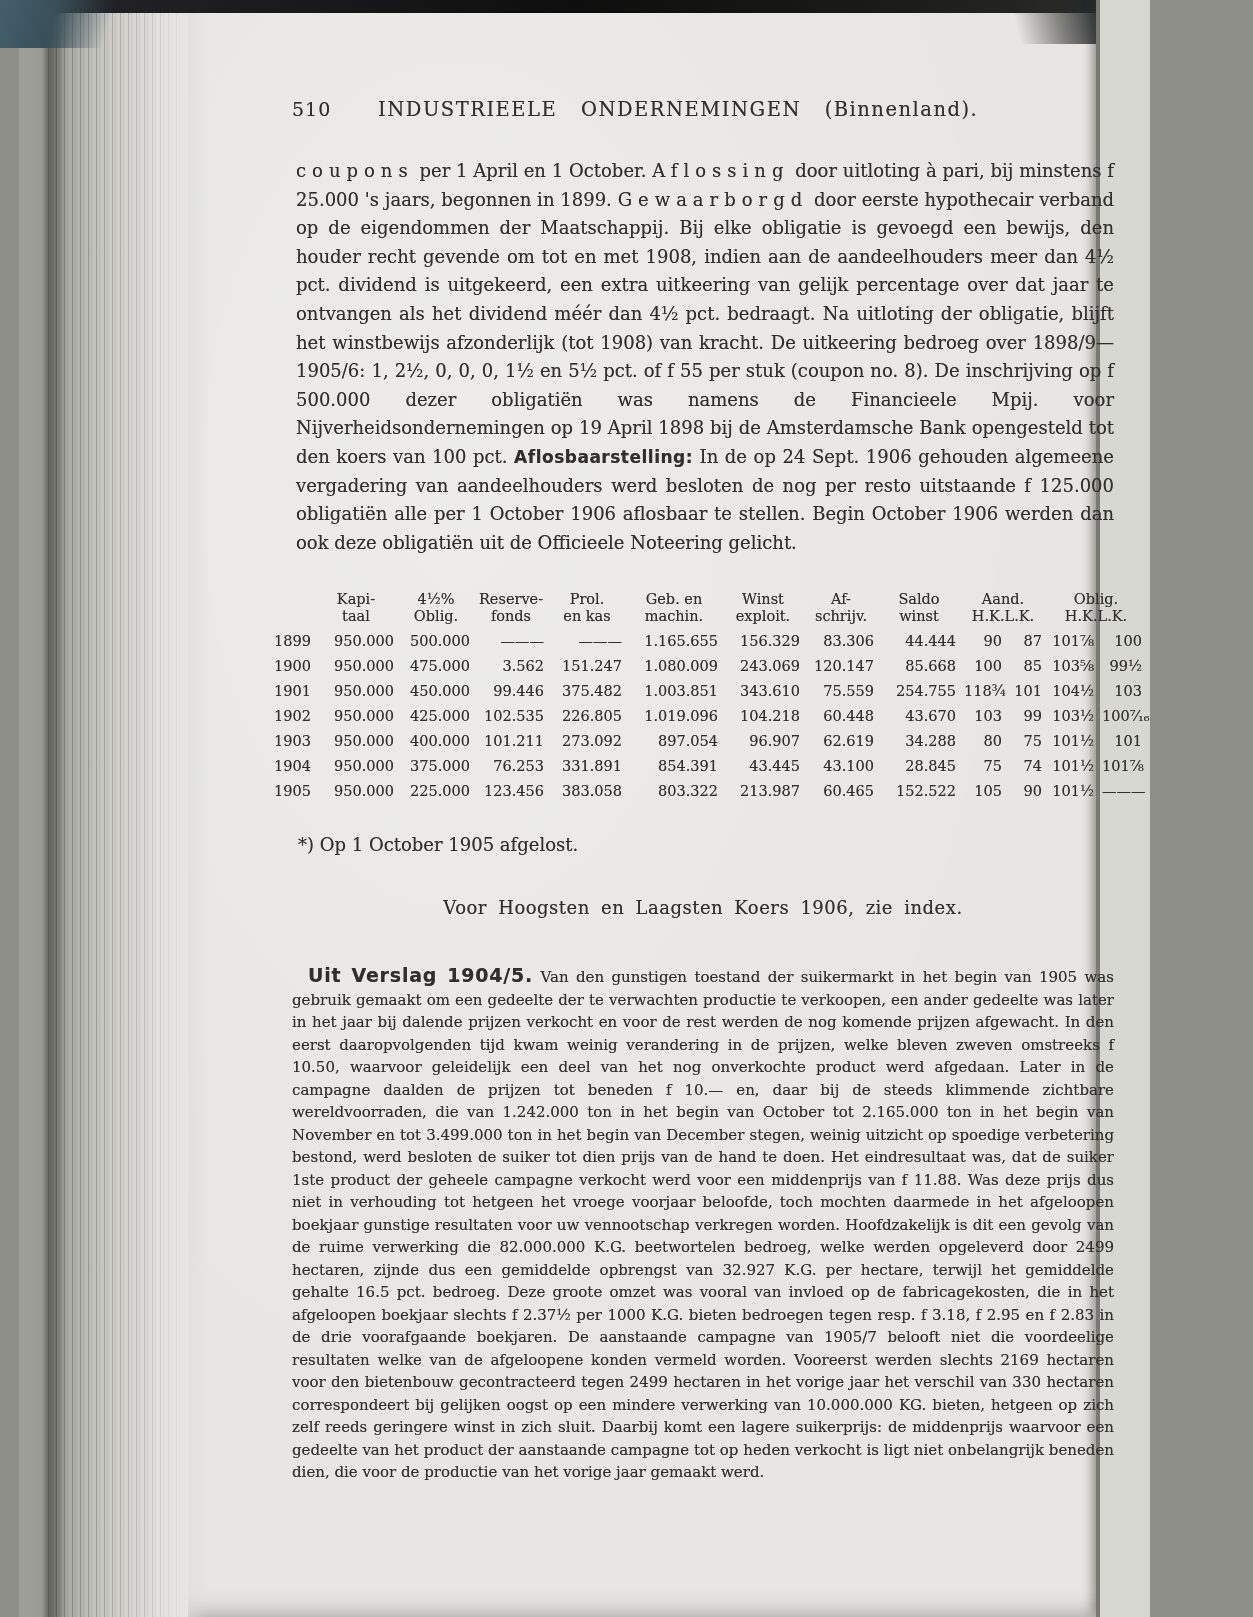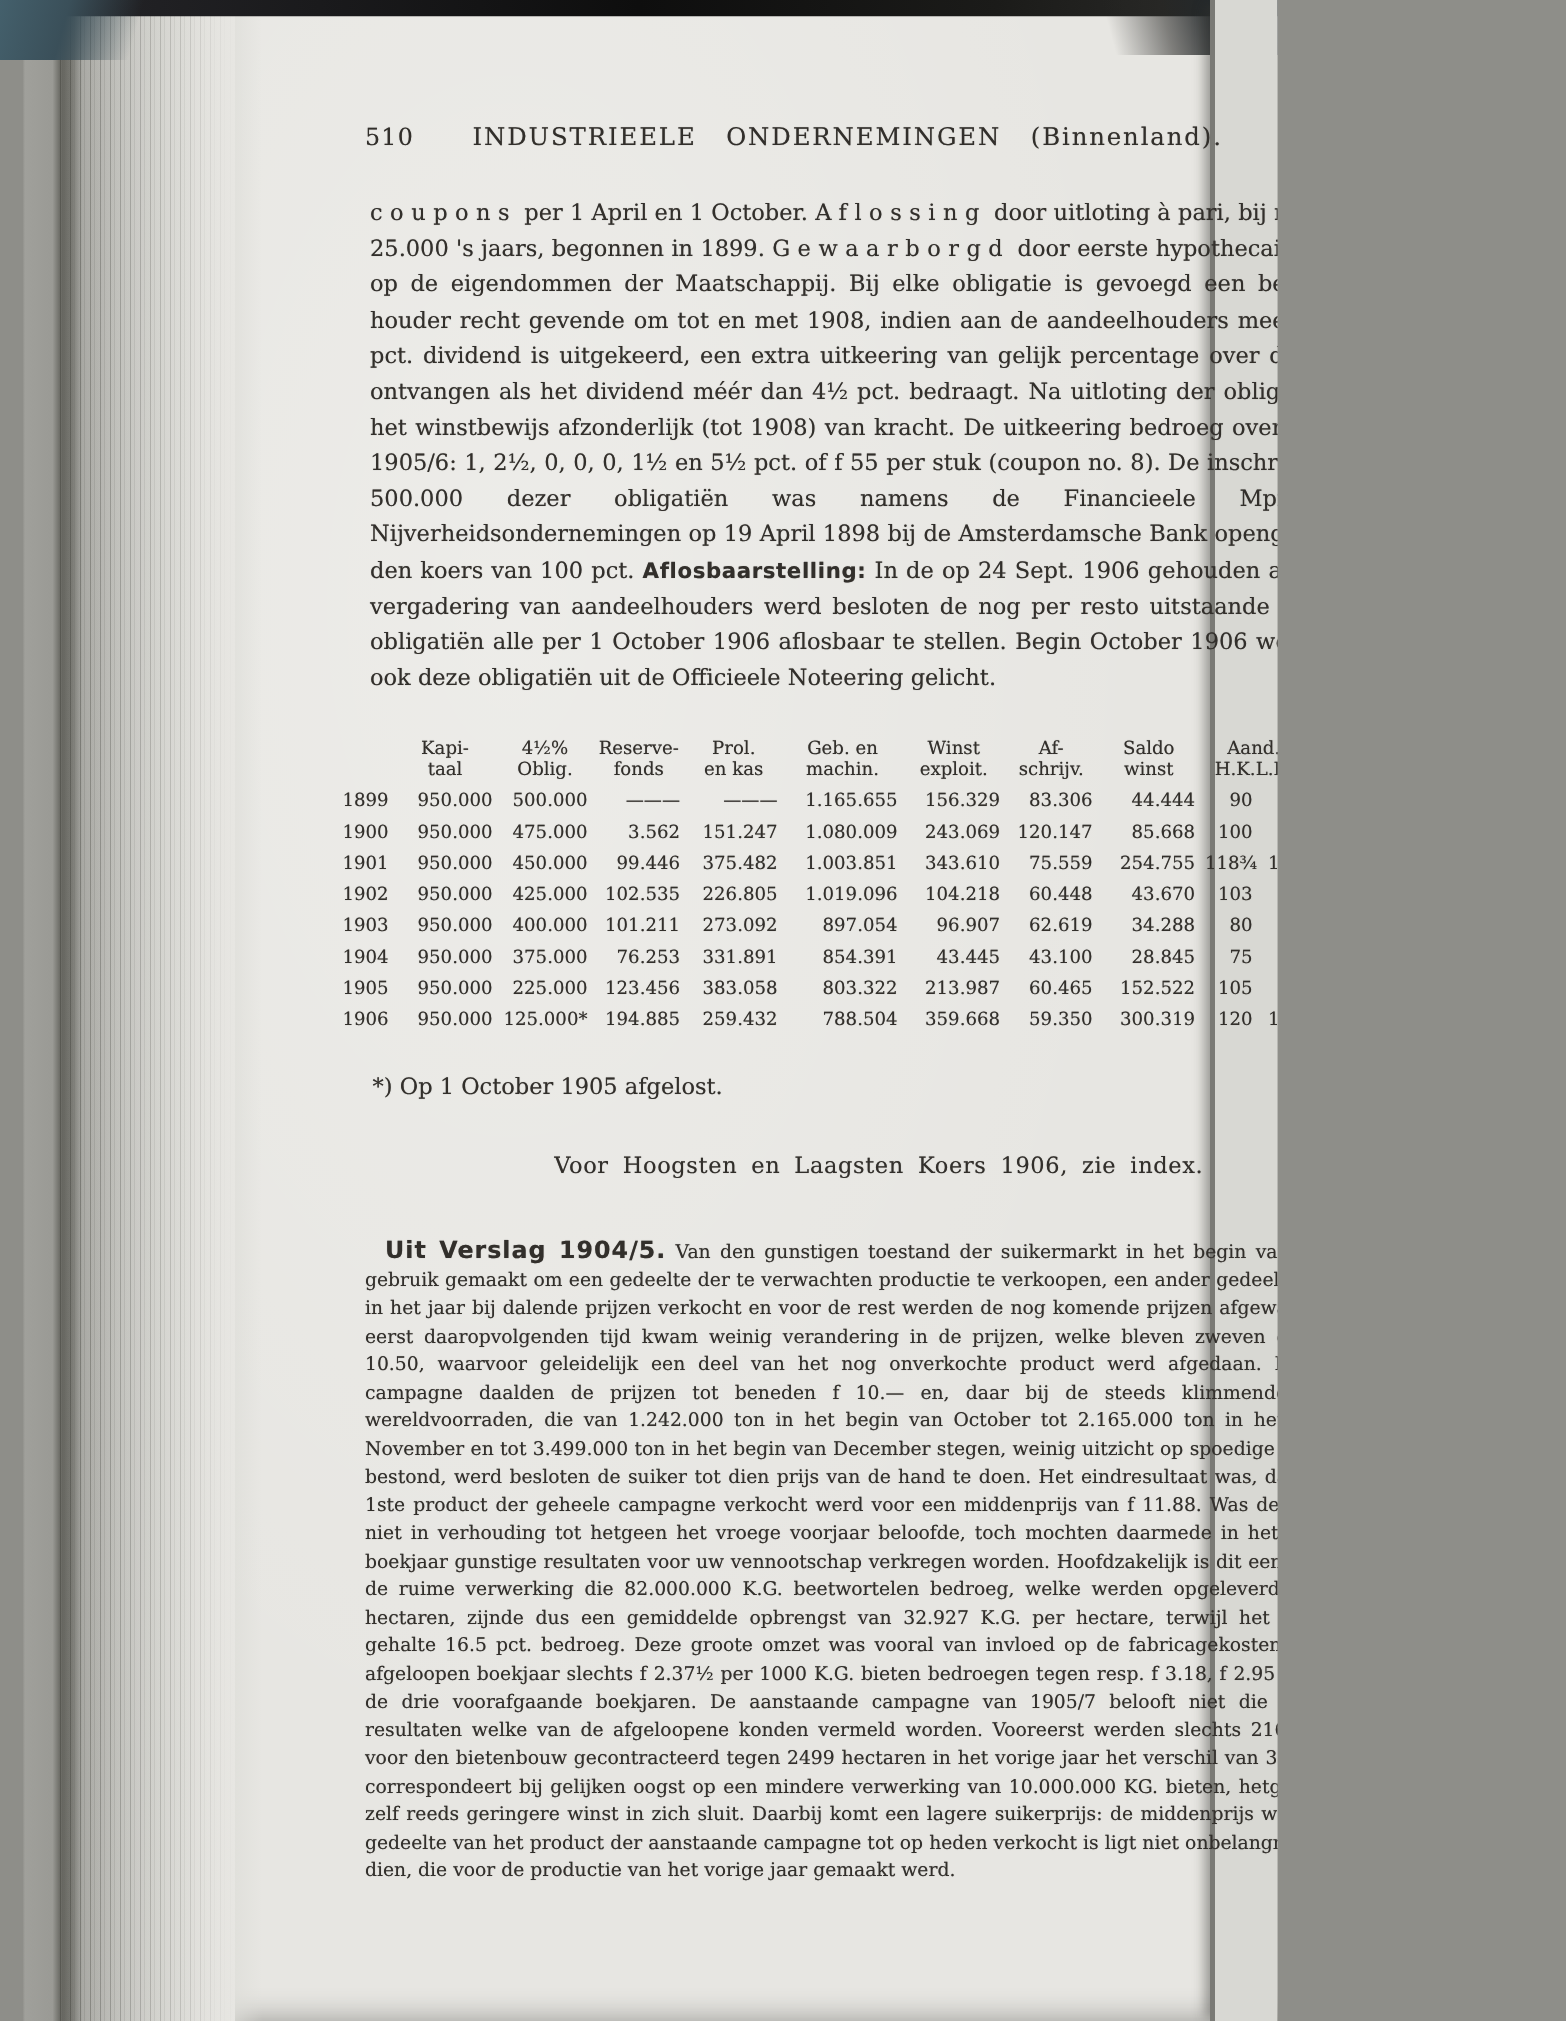--- a/index.html
+++ b/index.html
@@ -1,18 +1,18 @@
 <!DOCTYPE html>
 <html><head>
 <meta charset="utf-8">
 <style>
   html,body{margin:0;padding:0;background:#8e8e89;}
   .scan{
     position:relative;
-    width:1022px;height:1617px;
+    width:1150px;height:1617px;
     background:
       radial-gradient(ellipse at 40% 30%, rgba(255,255,253,0.25), rgba(0,0,0,0) 60%),
       #e7e6e2;
     overflow:hidden;
     font-family:"DejaVu Serif", serif;
     color:#322f2b;
     box-shadow: inset 0 -10px 22px -8px rgba(70,70,66,0.45);
   }
   
   .edge-left{
@@ -252,35 +252,20 @@
             <td>383.058</td>
             <td>803.322</td>
             <td>213.987</td>
             <td>60.465</td>
             <td>152.522</td>
             <td>105</td>
             <td>90</td>
             <td>101½</td>
             <td>———</td>
           </tr>
-          <tr>
-            <td>1906</td>
-            <td>950.000</td>
-            <td>125.000*</td>
-            <td>194.885</td>
-            <td>259.432</td>
-            <td>788.504</td>
-            <td>359.668</td>
-            <td>59.350</td>
-            <td>300.319</td>
-            <td>120</td>
-            <td>100</td>
-            <td>——</td>
-            <td>——</td>
-          </tr>
         </tbody>
     </table>
 
     <p class="footnote">*) Op 1 October 1905 afgelost.</p>
 
     <p class="index-line">Voor Hoogsten en Laagsten Koers 1906, zie index.</p>
 
     <p class="para2"><span class="verslag-heading">Uit Verslag 1904/5.</span><span> Van den gunstigen toestand der suikermarkt in het begin van 1905 was gebruik gemaakt om een gedeelte der te verwachten productie te verkoopen, een ander gedeelte was later in het jaar bij dalende prijzen verkocht en voor de rest werden de nog komende prijzen afgewacht. In den eerst daaropvolgenden tijd kwam weinig verandering in de prijzen, welke bleven zweven omstreeks f 10.50, waarvoor geleidelijk een deel van het nog onverkochte product werd afgedaan. Later in de campagne daalden de prijzen tot beneden f 10.— en, daar bij de steeds klimmende zichtbare wereldvoorraden, die van 1.242.000 ton in het begin van October tot 2.165.000 ton in het begin van November en tot 3.499.000 ton in het begin van December stegen, weinig uitzicht op spoedige verbetering bestond, werd besloten de suiker tot dien prijs van de hand te doen. Het eindresultaat was, dat de suiker 1ste product der geheele campagne verkocht werd voor een middenprijs van f 11.88. Was deze prijs dus niet in verhouding tot hetgeen het vroege voorjaar beloofde, toch mochten daarmede in het afgeloopen boekjaar gunstige resultaten voor uw vennootschap verkregen worden. Hoofdzakelijk is dit een gevolg van de ruime verwerking die 82.000.000 K.G. beetwortelen bedroeg, welke werden opgeleverd door 2499 hectaren, zijnde dus een gemiddelde opbrengst van 32.927 K.G. per hectare, terwijl het gemiddelde gehalte 16.5 pct. bedroeg. Deze groote omzet was vooral van invloed op de fabricagekosten, die in het afgeloopen boekjaar slechts f 2.37½ per 1000 K.G. bieten bedroegen tegen resp. f 3.18, f 2.95 en f 2.83 in de drie voorafgaande boekjaren. De aanstaande campagne van 1905/7 belooft niet die voordeelige resultaten welke van de afgeloopene konden vermeld worden. Vooreerst werden slechts 2169 hectaren voor den bietenbouw gecontracteerd tegen 2499 hectaren in het vorige jaar het verschil van 330 hectaren correspondeert bij gelijken oogst op een mindere verwerking van 10.000.000 KG. bieten, hetgeen op zich zelf reeds geringere winst in zich sluit. Daarbij komt een lagere suikerprijs: de middenprijs waarvoor een gedeelte van het product der aanstaande campagne tot op heden verkocht is ligt niet onbelangrijk beneden dien, die voor de productie van het vorige jaar gemaakt werd.</span></p>
 
   </div>

